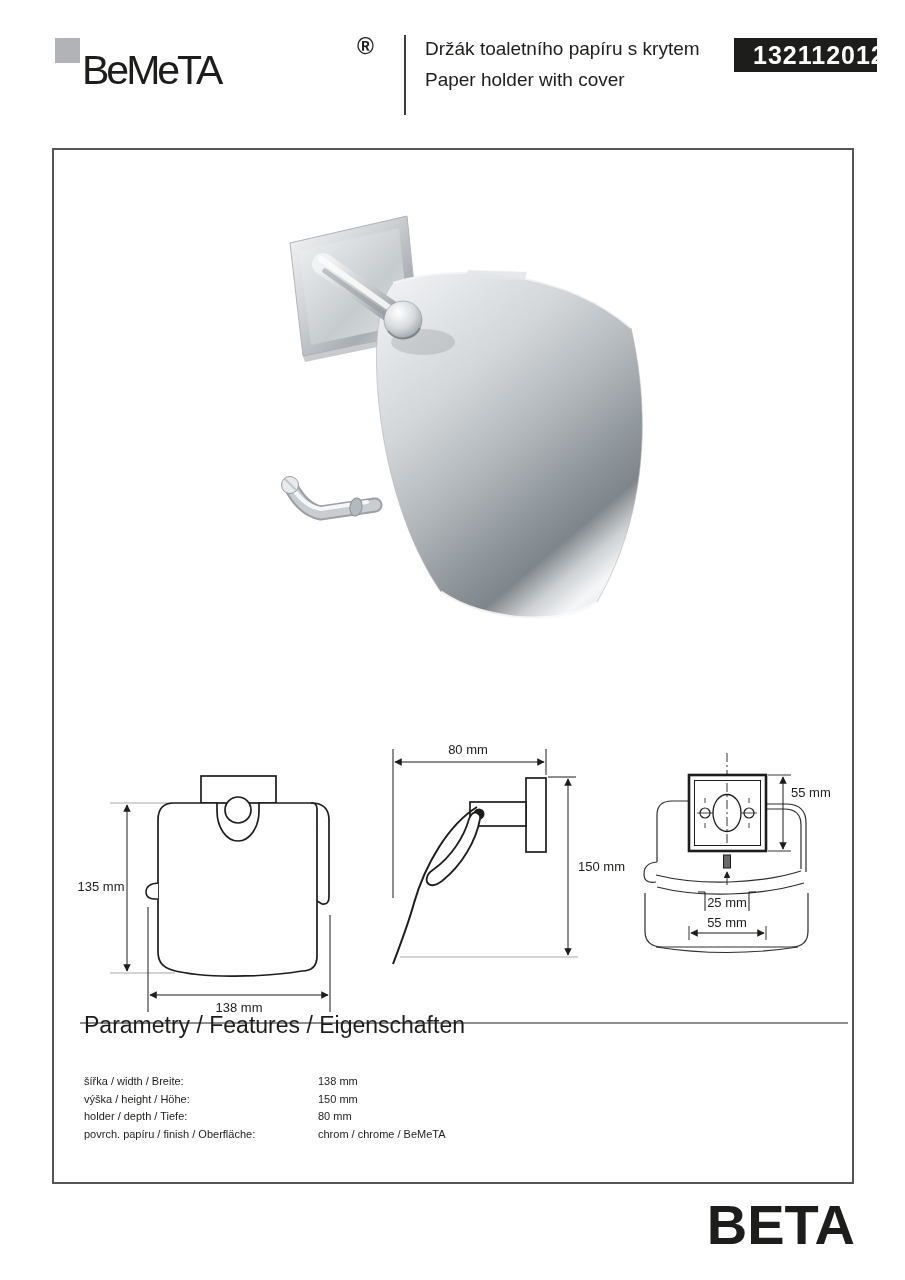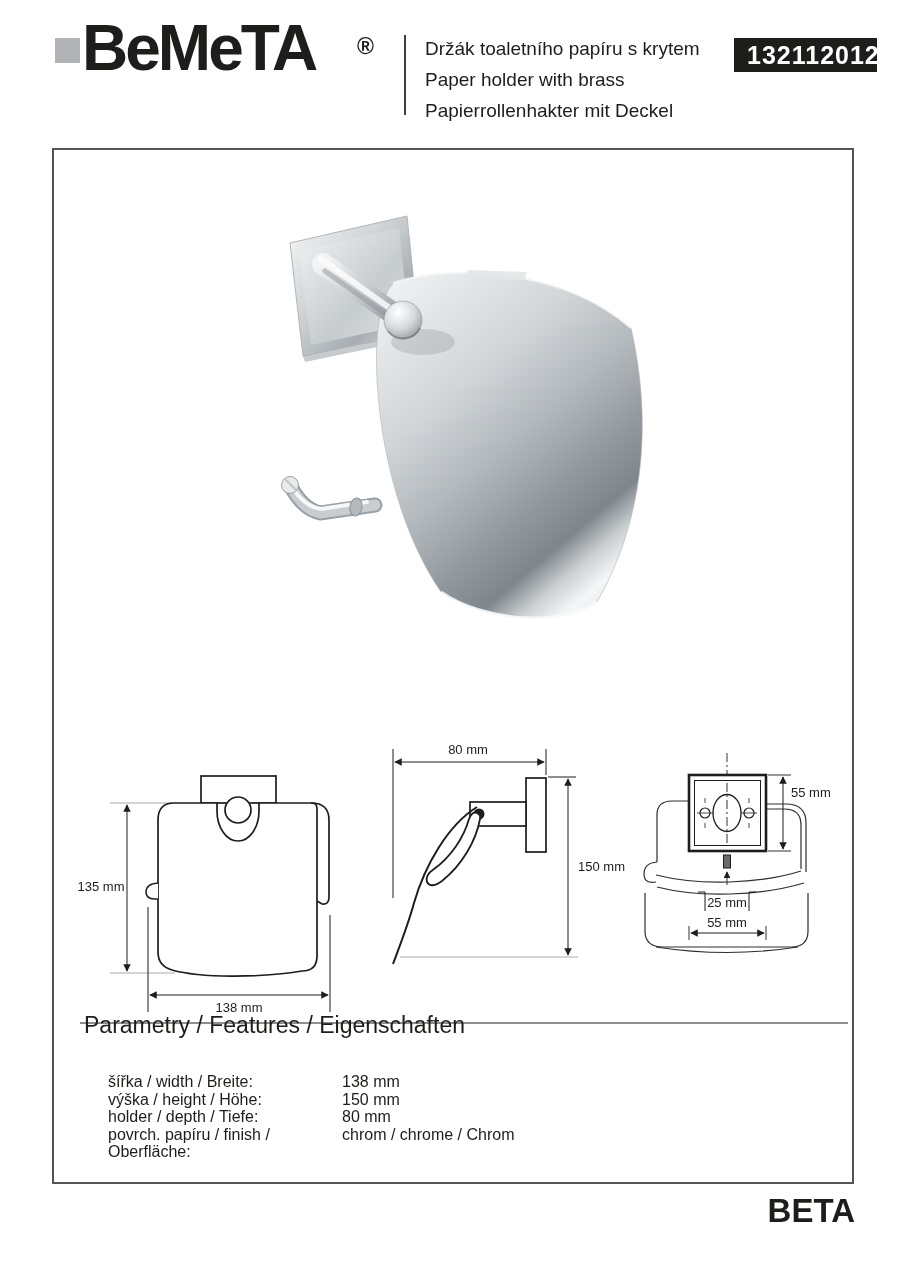--- a/index.html
+++ b/index.html
@@ -2,57 +2,56 @@
 <html><head>
 <meta charset="utf-8">
 <style>
   * { margin:0; padding:0; box-sizing:border-box; }
   html,body { width:905px; height:1280px; background:#ffffff; }
   body { position:relative; font-family:"Liberation Sans", sans-serif; color:#1d1d1b; overflow:hidden; }
   .abs { position:absolute; }
 
   
   .logo-square { left:55px; top:38px; width:25px; height:25px; background:#b1b3b6; }
-  .logo-text { left:82px; top:16px; font-size:64px; font-weight:bold; letter-spacing:-3px; line-height:64px; }
+  .logo-text { left:82px; top:38px; font-size:41px; font-weight:normal; letter-spacing:-3px; line-height:64px; }
   .logo-reg { left:357px; top:33px; font-size:23px; font-weight:bold; }
   .header-divider { left:404px; top:35px; width:2px; height:80px; background:#3f3f3f; }
   .titles { left:425px; top:33px; }
   .title-line { font-size:19px; font-weight:normal; line-height:31px; white-space:nowrap; }
   .code-box { left:734px; top:38px; width:143px; height:34px; background:#1d1d1b; color:#ffffff;
-              font-size:25px; font-weight:bold; line-height:34px; padding-left:13px; letter-spacing:1px; }
+              font-size:25px; font-weight:bold; line-height:34px; padding-left:19px; letter-spacing:1px; }
 
   
   .main-box { left:52px; top:148px; width:802px; height:1036px; border:2px solid #555555; }
   .section-divider { left:80px; top:1022px; width:768px; height:2px; background:#8f8f8f; }
 
   
   .params-heading { left:84px; top:1012px; font-size:23px; font-weight:normal; }
   .params-rows { left:84px; top:1073px; width:700px; }
-  .param-row { display:flex; font-size:16px; line-height:17.6px;margin-left:24px; }
+  .param-row { display:flex; font-size:11px; line-height:17.6px; }
   .param-label { width:234px; }
   .param-value { }
 
   
-  .series-name { right:50px; top:1192px; font-size:33px; font-weight:bold; letter-spacing:0px; }
+  .series-name { right:50px; top:1192px; font-size:56px; font-weight:bold; letter-spacing:0px; }
 
   
   .dim { font-family:"Liberation Sans", sans-serif; font-size:13px; fill:#1d1d1b; }
   svg { display:block; }
 </style>
 </head>
 <body>
 
 <div class="abs logo-square"></div>
 <div class="abs logo-text">BeMeTA</div>
 <div class="abs logo-reg">®</div>
 <div class="abs header-divider"></div>
 <div class="abs titles">
   <div class="title-line">Držák toaletního papíru s krytem</div>
-  <div class="title-line">Paper holder with brass</div>
-  <div class="title-line">Papierrollenhakter mit Deckel</div>
+  <div class="title-line">Paper holder with cover</div>
 </div>
 <div class="abs code-box">132112012</div>
 
 <div class="abs main-box"></div>
 
 <svg class="abs" style="left:235px; top:180px;" width="440" height="460" viewBox="0 0 440 460">
   <defs>
     <linearGradient id="plateG" x1="0" y1="0" x2="1" y2="1">
       <stop offset="0" stop-color="#f7f8f9"></stop>
         <stop offset="0.4" stop-color="#cfd3d6"></stop>
@@ -235,17 +234,17 @@
   <div class="param-row">
     <div class="param-label">výška / height / Höhe:</div>
     <div class="param-value">150 mm</div>
   </div>
   <div class="param-row">
     <div class="param-label">holder / depth / Tiefe:</div>
     <div class="param-value">80 mm</div>
   </div>
   <div class="param-row">
     <div class="param-label">povrch. papíru / finish / Oberfläche:</div>
-    <div class="param-value">chrom / chrome / Chrom</div>
+    <div class="param-value">chrom / chrome / BeMeTA</div>
   </div>
 </div>
 
 <div class="abs series-name">BETA</div>
 
 </body></html>

